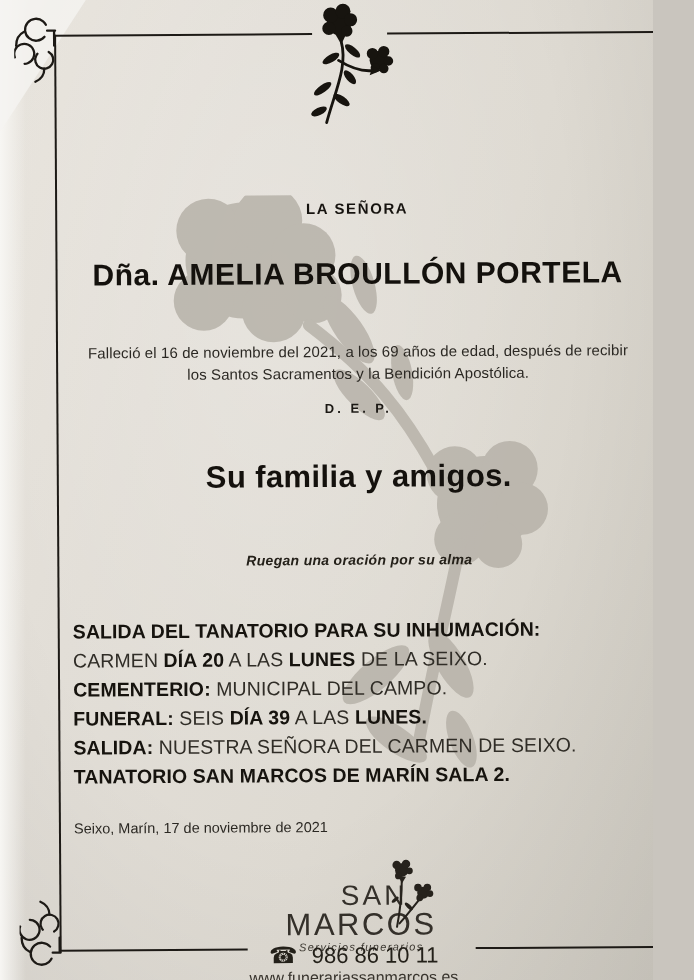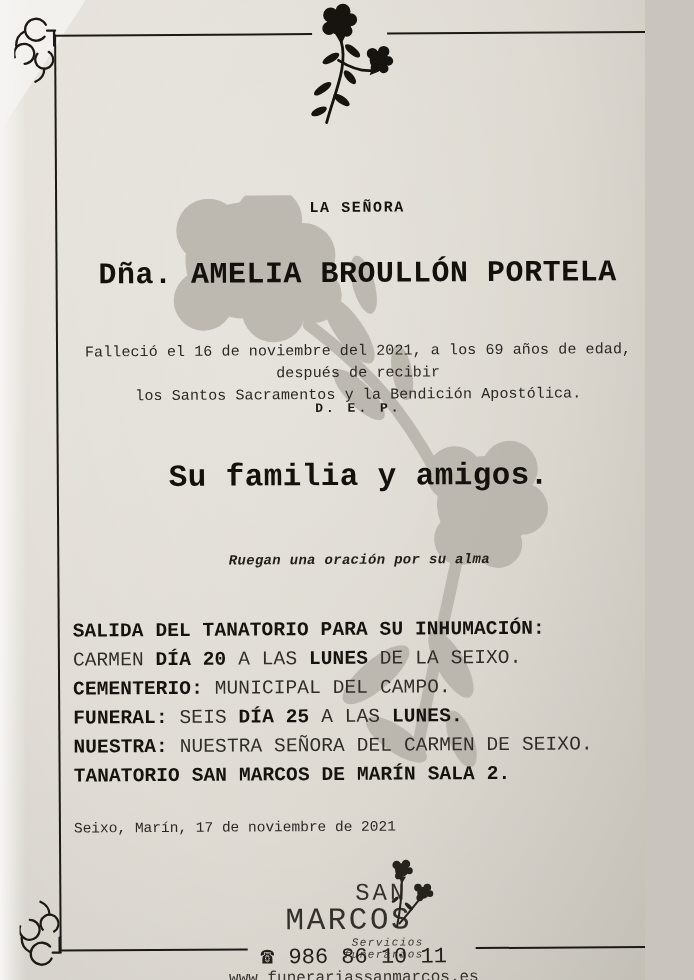--- a/index.html
+++ b/index.html
@@ -1,22 +1,23 @@
 <!DOCTYPE html>
 <html><head>
 <meta charset="utf-8">
 <style>
   html,body{margin:0;padding:0;background:#c9c5be;}
   .photo{
     position:relative;width:645px;height:980px;overflow:hidden;
     background:
       radial-gradient(ellipse at 42% 30%, rgba(255,255,255,0.20), rgba(0,0,0,0.00) 55%, rgba(0,0,0,0.07) 100%),
       linear-gradient(108deg,#f0eeea 0%,#e7e3dc 5%,#e2ded7 28%,#dedad2 60%,#d6d2c9 88%,#d2cec5 100%);
-    font-family:Liberation Mono, monospace;
+    font-family:Liberation Sans, sans-serif;
     color:#1f1c18;
+    padding-left:8px;
   }
   
   .edge-left{position:absolute;left:0;top:0;width:26px;height:100%;
     background:linear-gradient(to right,#f7f6f3,rgba(247,246,243,0));}
   .edge-corner{position:absolute;left:0;top:0;width:110px;height:150px;
     background:#f5f4f1;clip-path:polygon(0 0,78% 0,0 88%);opacity:.8;}
 
   .tilt{position:absolute;inset:0;transform:rotate(-0.35deg);transform-origin:50% 52%;}
 
   
@@ -43,21 +44,21 @@
 
   .details{position:absolute;left:72px;top:616px;width:578px;z-index:5;
     font-size:19.5px;line-height:29px;color:#302d27;letter-spacing:.1px;}
   .detail-line{white-space:nowrap;}
   .detail-line .b{font-weight:700;color:#16130e;}
 
   .placedate{position:absolute;left:72px;top:819px;font-size:14.5px;color:#2b2823;z-index:5;}
 
   
   .logo{position:absolute;left:283px;top:882px;width:138px;z-index:5;color:#34302a;}
-  .brand-top{text-align:right;padding-right:16px;font-size:24px;letter-spacing:3px;line-height:1;}
+  .brand-top{text-align:right;padding-right:16px;font-size:28px;letter-spacing:3px;line-height:1;}
   .brand-bottom{font-size:31px;letter-spacing:2.5px;line-height:1;margin-top:-1px;}
   .tagline{font-size:11px;font-style:italic;letter-spacing:1.4px;text-align:right;margin-top:1px;color:#3c3831;}
   .phonerow{position:absolute;left:49px;width:604px;top:942px;text-align:center;font-size:22px;color:#232019;z-index:5;white-space:nowrap;}
   .phonerow .ph-icon{font-size:23px;margin-right:14px;}
   .website{position:absolute;left:49px;width:604px;top:969px;text-align:center;font-size:16px;color:#39352e;z-index:5;}
 </style>
 </head>
 <body>
 
 <div class="photo">
@@ -188,22 +189,22 @@
       <div>los Santos Sacramentos y la Bendición Apostólica.</div>
     </div>
     <div class="col rip">D. E. P.</div>
     <div class="col family">Su familia y amigos.</div>
     <div class="col prayer">Ruegan una oración por su alma</div>
 
     <div class="details">
         <div class="detail-line"><span class="b">SALIDA DEL TANATORIO PARA SU INHUMACIÓN:</span></div>
         <div class="detail-line"><span>CARMEN </span><span class="b">DÍA 20</span><span> A LAS </span><span class="b">LUNES</span><span> DE LA SEIXO.</span></div>
         <div class="detail-line"><span class="b">CEMENTERIO:</span><span> MUNICIPAL DEL CAMPO.</span></div>
-        <div class="detail-line"><span class="b">FUNERAL:</span><span> SEIS </span><span class="b">DÍA 25</span><span> A LAS </span><span class="b">LUNES.</span></div>
-        <div class="detail-line"><span class="b">NUESTRA:</span><span> NUESTRA SEÑORA DEL CARMEN DE SEIXO.</span></div>
+        <div class="detail-line"><span class="b">FUNERAL:</span><span> SEIS </span><span class="b">DÍA 39</span><span> A LAS </span><span class="b">LUNES.</span></div>
+        <div class="detail-line"><span class="b">SALIDA:</span><span> NUESTRA SEÑORA DEL CARMEN DE SEIXO.</span></div>
         <div class="detail-line"><span class="b">TANATORIO SAN MARCOS DE MARÍN SALA 2.</span></div>
       </div>
 
     <div class="placedate">Seixo, Marín, 17 de noviembre de 2021</div>
 
     <div class="logo">
       <div class="brand-top">SAN</div>
       <div class="brand-bottom">MARCOS</div>
       <div class="tagline">Servicios funerarios</div>
     </div>

